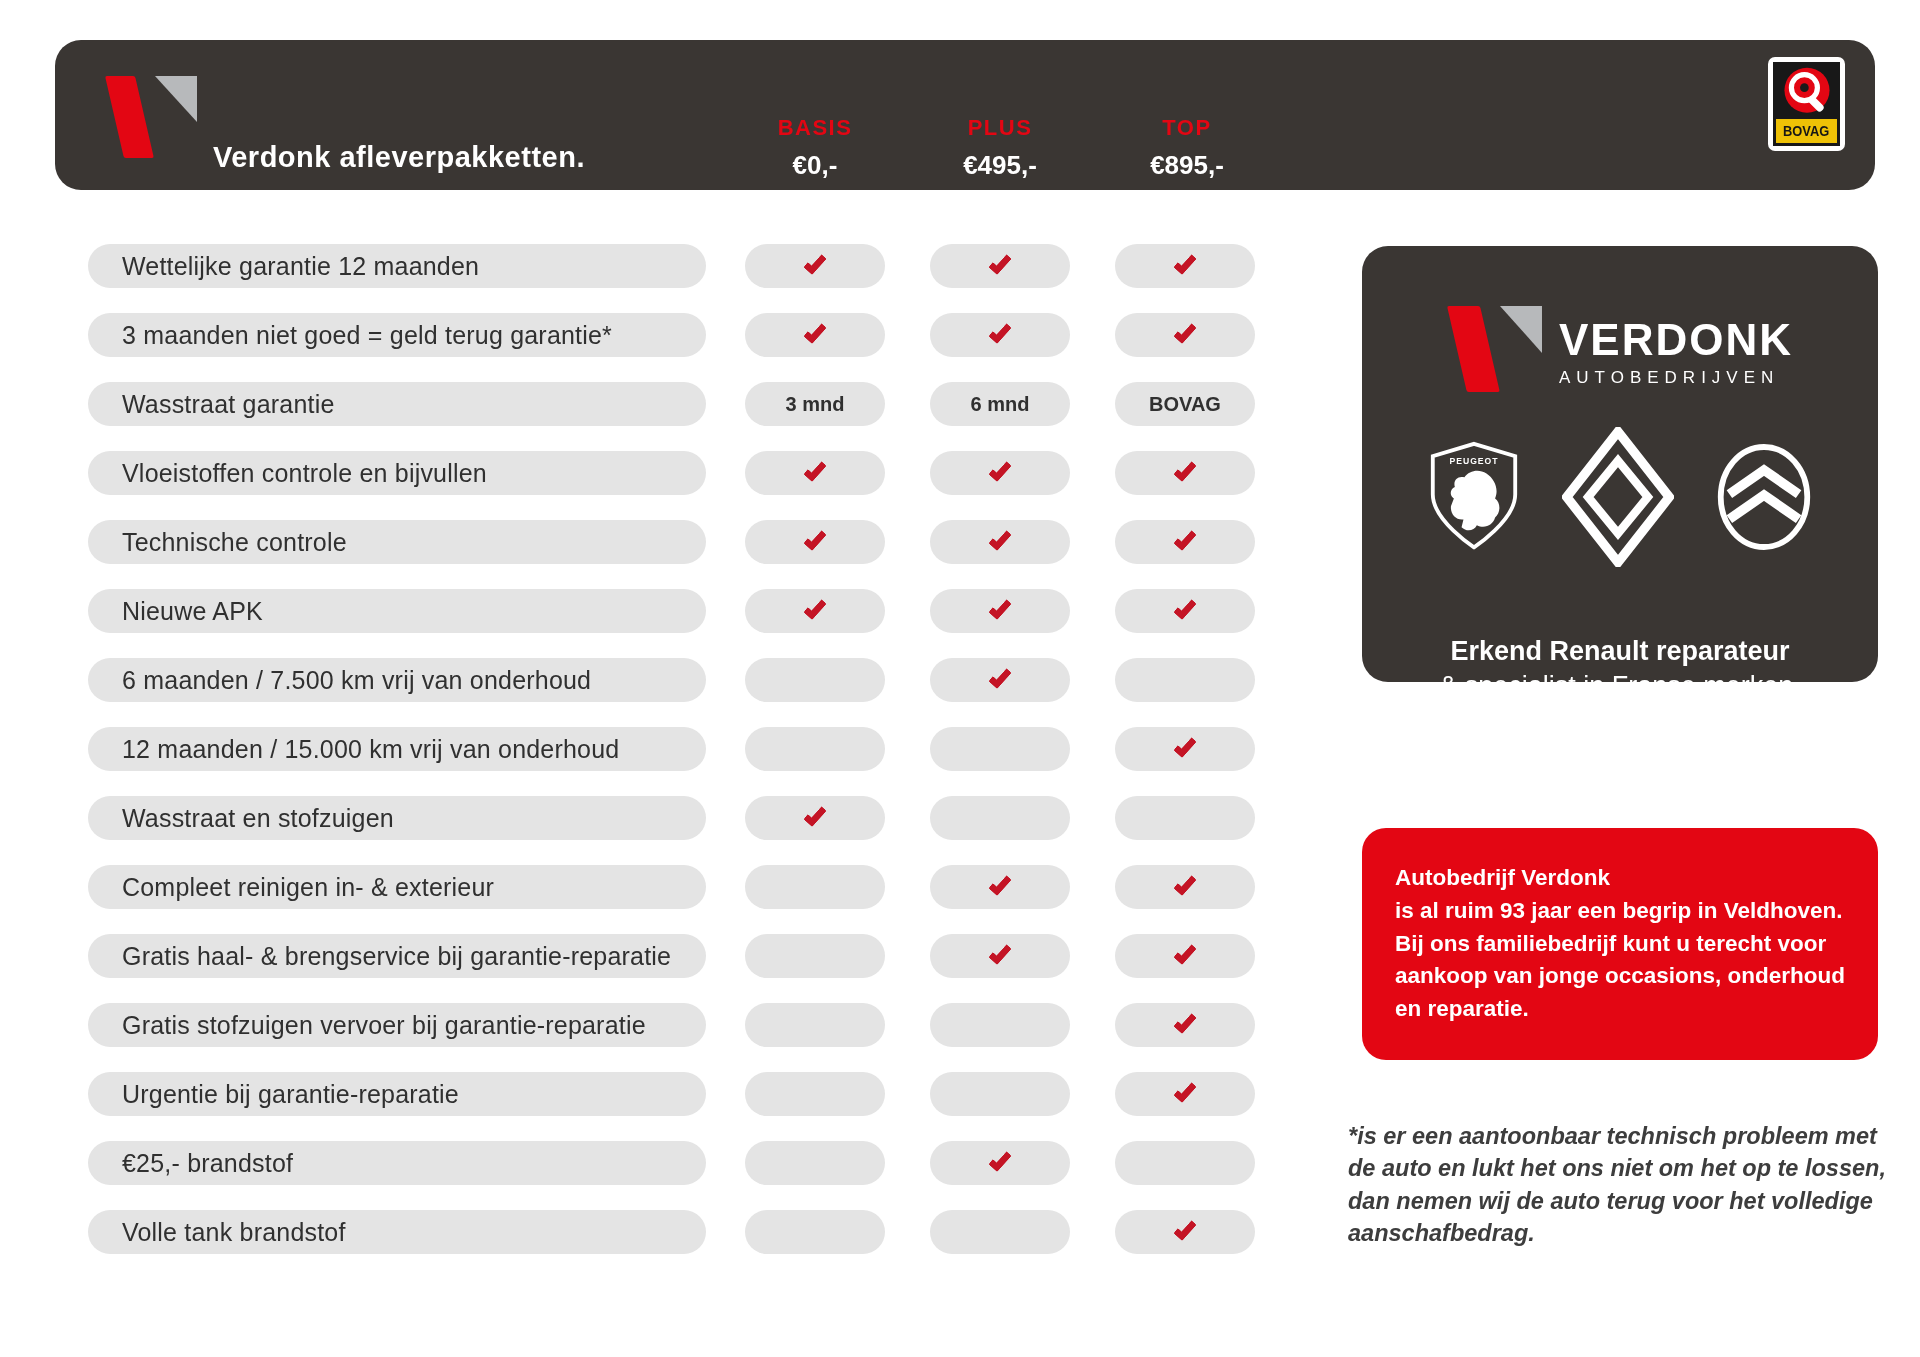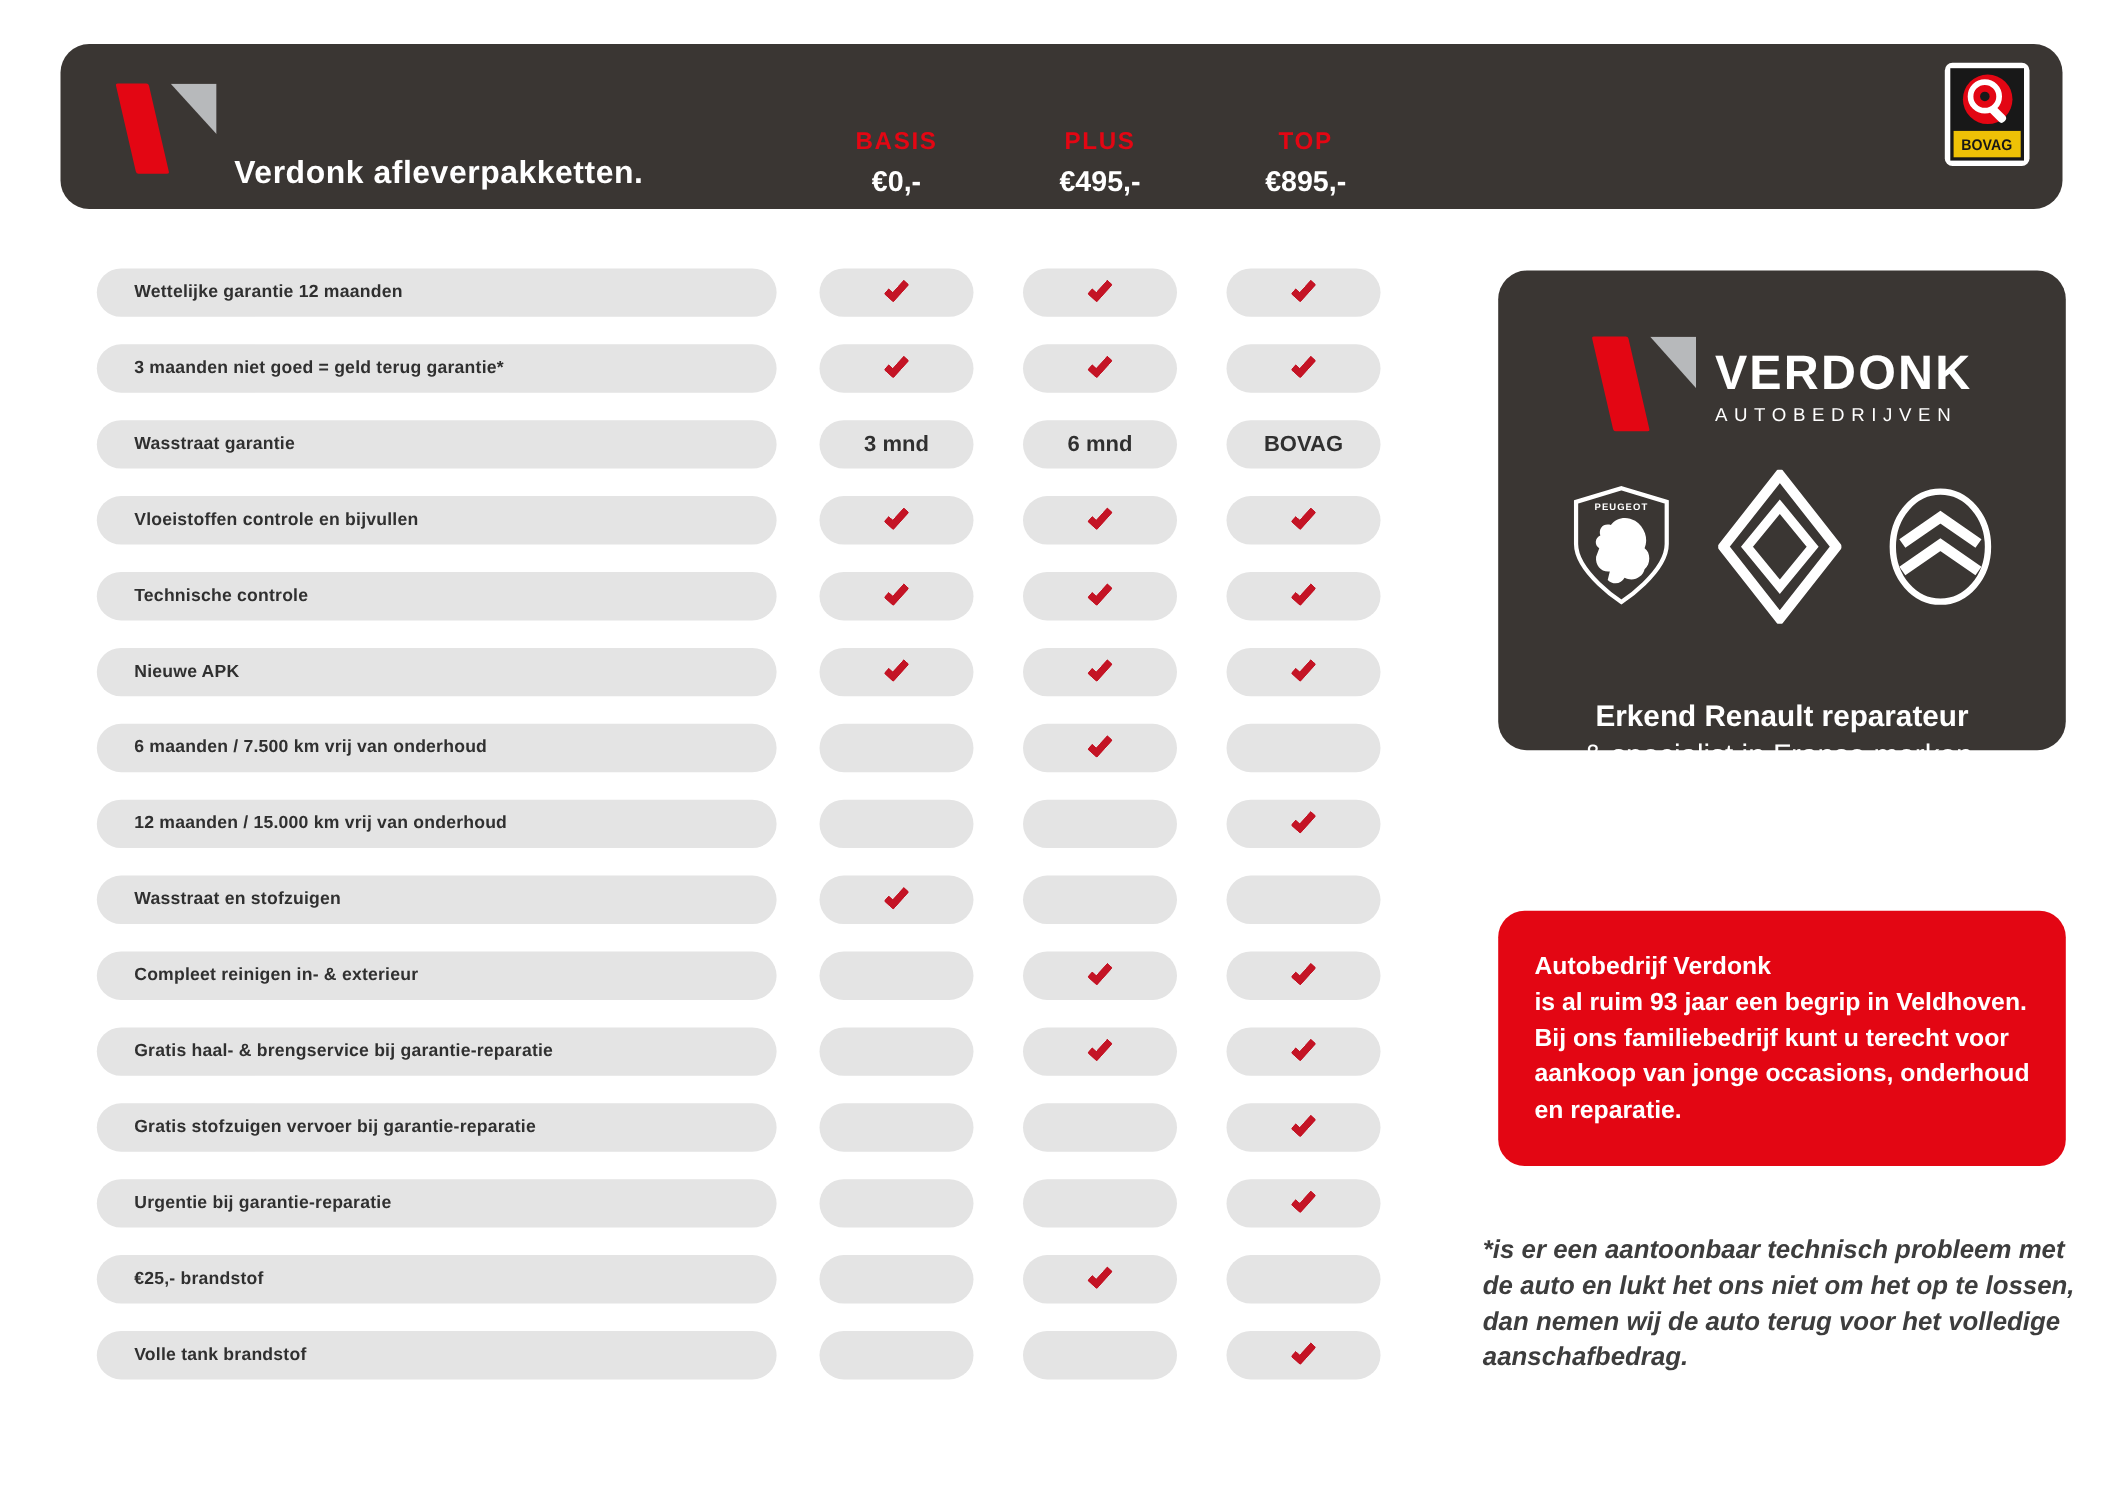--- a/index.html
+++ b/index.html
@@ -39,21 +39,21 @@
   .bovag-glass{flex:1;display:flex;align-items:center;justify-content:center;background:#181818;}
   .bovag-band{height:24px;background:var(--yellow);display:flex;align-items:center;
     justify-content:center;font-size:14px;font-weight:bold;color:#161616;
     letter-spacing:0;transform-origin:center;}
   .bovag-band span{transform:scaleX(.92);}
 
   
   .pkg-table{position:absolute;left:88px;top:244px;display:flex;flex-direction:column;gap:25px;}
   .pkg-row{display:flex;height:44px;}
   .row-label{width:618px;background:var(--pill);border-radius:22px;display:flex;
-    align-items:center;padding-left:34px;font-size:16px;font-weight:bold;color:var(--label);
+    align-items:center;padding-left:34px;font-size:25px;font-weight:normal;color:var(--label);
     letter-spacing:.2px;text-align:center;}
   .row-cell{width:140px;background:var(--pill);border-radius:22px;display:flex;
     align-items:center;justify-content:center;}
   .cell-basis{margin-left:39px;} .cell-plus{margin-left:45px;justify-content:center;} .cell-top{margin-left:45px;}
   .check{display:inline-block;width:22px;height:12px;border-left:7px solid var(--check-red);
     border-bottom:7px solid var(--check-red);transform:rotate(-48deg);border-radius:2px;
     margin-bottom:6px;}
   .cell-text{font-size:20px;font-weight:bold;color:var(--label);}
 
   

